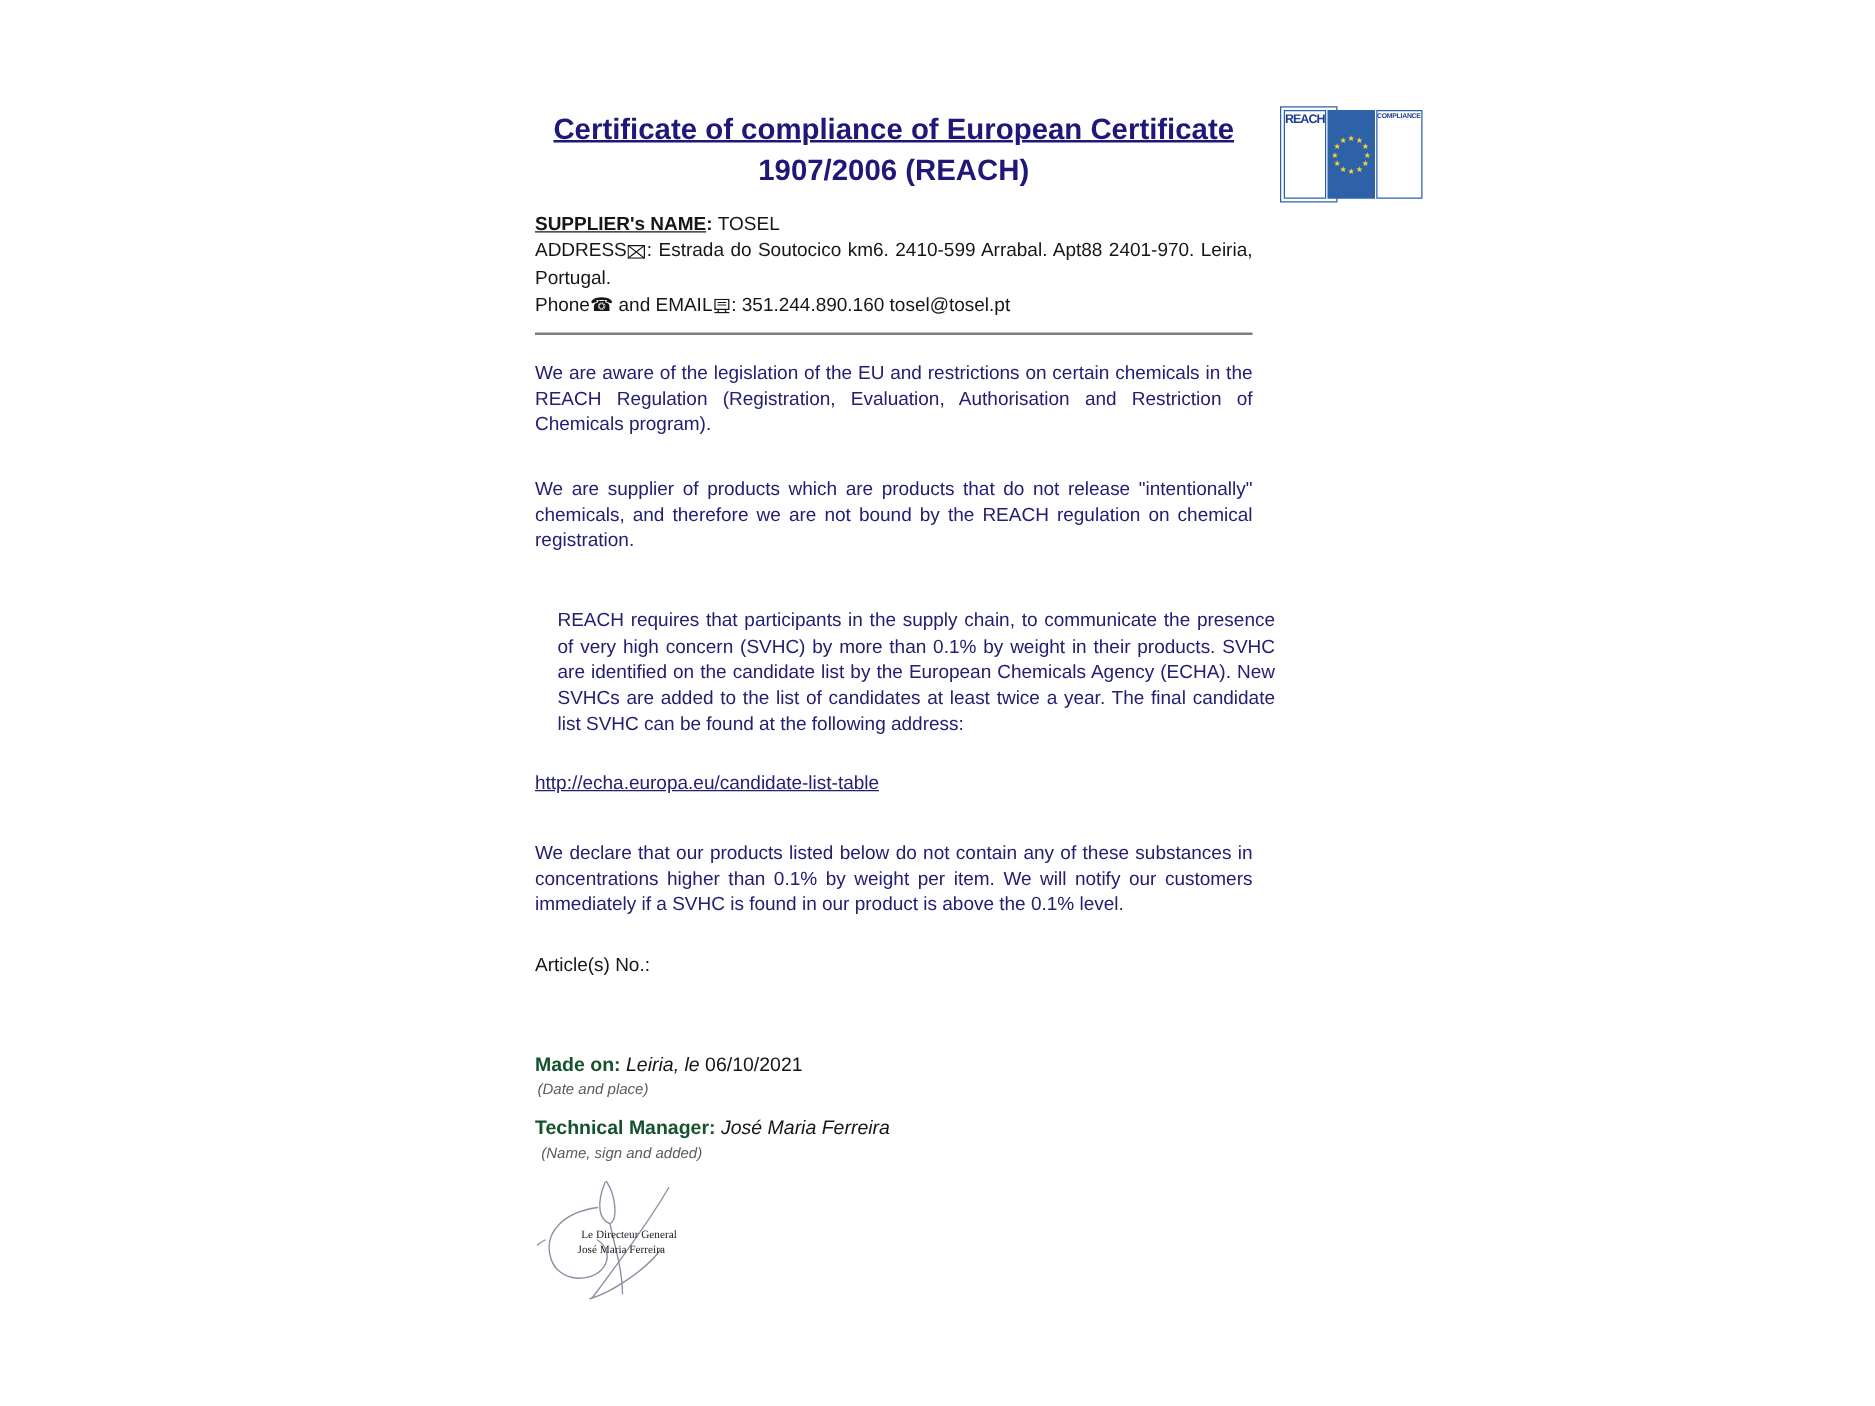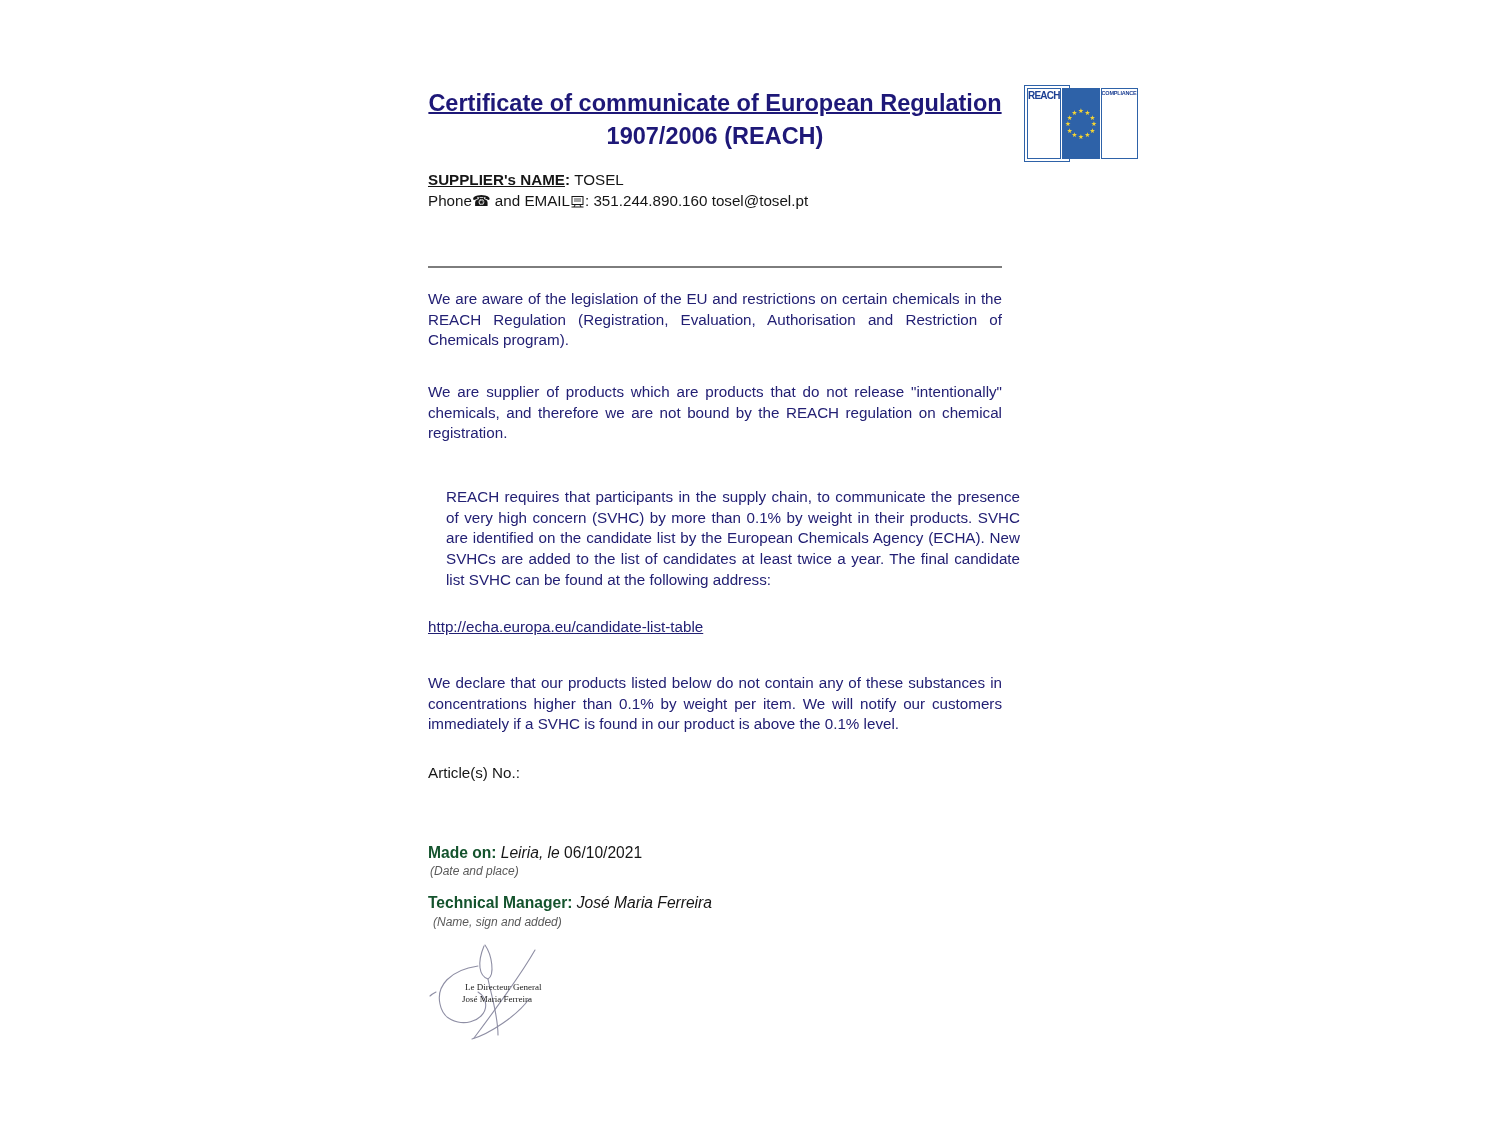--- a/index.html
+++ b/index.html
@@ -47,21 +47,21 @@
   .tech{top:894px;font-size:15.6px;color:#161616;}
   .note2{top:915px;left:433px;}
   
   .signature{position:absolute;left:428px;top:938px;width:120px;height:110px;}
   .sig-text{font-family:"Liberation Serif",serif;font-size:9px;fill:#1b1b1b;}
 </style>
 </head>
 <body>
 
 <div class="col title-block">
-  <div class="title-line1">Certificate of communicate of European Regulation</div>
+  <div class="title-line1">Certificate of compliance of European Certificate</div>
   <div class="title-line2">1907/2006 (REACH)</div>
 </div>
 
 <div class="reach-logo">
   <div class="logo-top">REACH</div>
   <div class="logo-stars">
     <svg width="38" height="44" viewBox="0 0 38 42" aria-hidden="true">
       <g fill="#f5d432" font-size="6.5" text-anchor="middle" font-family="DejaVu Sans, sans-serif">
         <text x="19" y="8" dominant-baseline="central">★</text>
         <text x="25.5" y="9.7" dominant-baseline="central">★</text>
@@ -76,20 +76,24 @@
         <text x="7.7" y="14.5" dominant-baseline="central">★</text>
         <text x="12.5" y="9.7" dominant-baseline="central">★</text>
       </g>
     </svg>
   </div>
   <div class="logo-bottom">COMPLIANCE</div>
 </div>
 
 <div class="col supplier">
   <div><span class="bu">SUPPLIER's NAME</span><span class="b">: </span><span>TOSEL</span></div>
+  <div class="addr"><span>ADDRESS</span><span class="mini-icon"><svg width="14" height="11" viewBox="0 0 14 11">
+          <rect x="0.5" y="0.5" width="13" height="10" fill="none" stroke="#161616" stroke-width="1"></rect>
+          <path d="M0.5,0.5 L13.5,10.5 M13.5,0.5 L0.5,10.5" stroke="#161616" stroke-width="1" fill="none"></path>
+        </svg></span><span>: </span><span>Estrada do Soutocico km6. 2410-599 Arrabal. Apt88 2401-970. Leiria, Portugal.</span></div>
   <div><span>Phone</span><span class="phone-glyph">☎</span><span> and EMAIL</span><span class="mini-icon"><svg width="13" height="12" viewBox="0 0 13 12">
           <rect x="1" y="0.5" width="11" height="8" fill="none" stroke="#161616" stroke-width="1"></rect>
           <path d="M3,3 H10 M3,5 H10" stroke="#161616" stroke-width="0.8"></path>
           <path d="M0.5,11 H12.5 M4,9 L3,11 M9,9 L10,11" stroke="#161616" stroke-width="1" fill="none"></path>
         </svg></span><span>: </span><span>351.244.890.160 tosel@tosel.pt</span></div>
 </div>
 
 <div class="rule"></div>
 
 <div class="col para p1">We are aware of the legislation of the EU and restrictions on certain chemicals in the REACH Regulation (Registration, Evaluation, Authorisation and Restriction of Chemicals program).</div>

